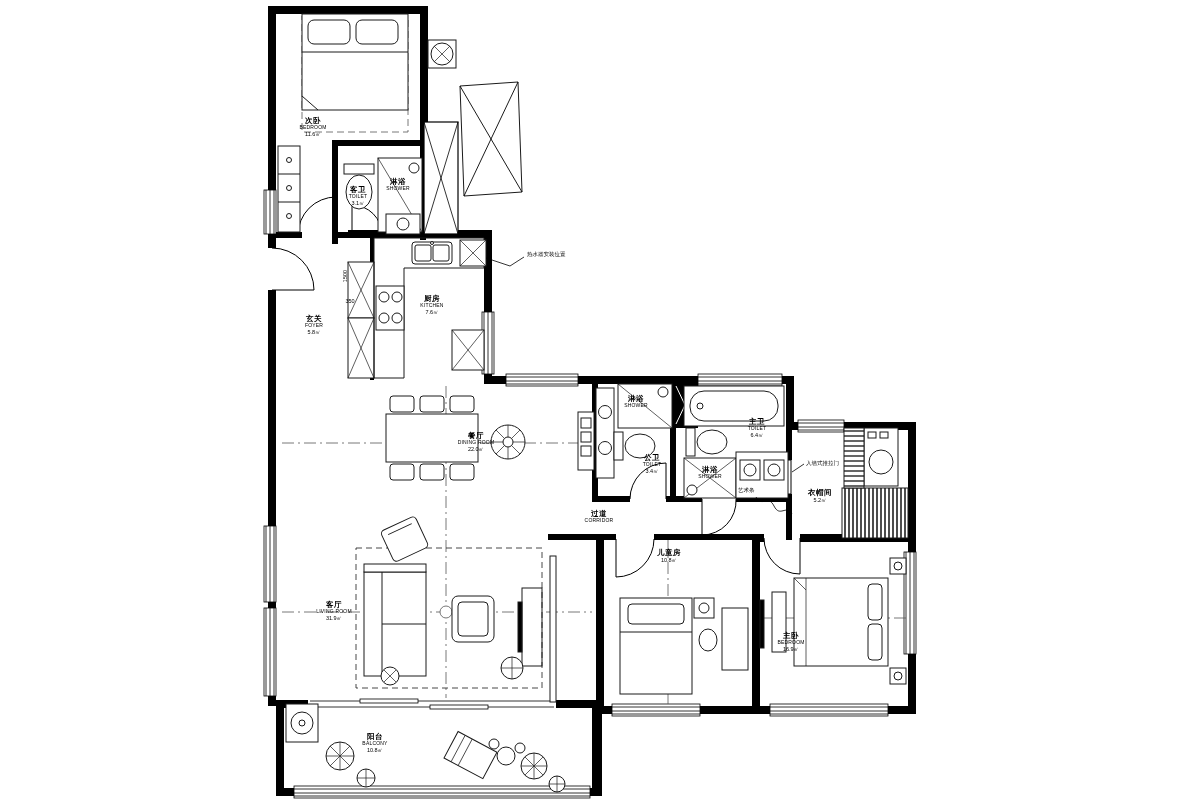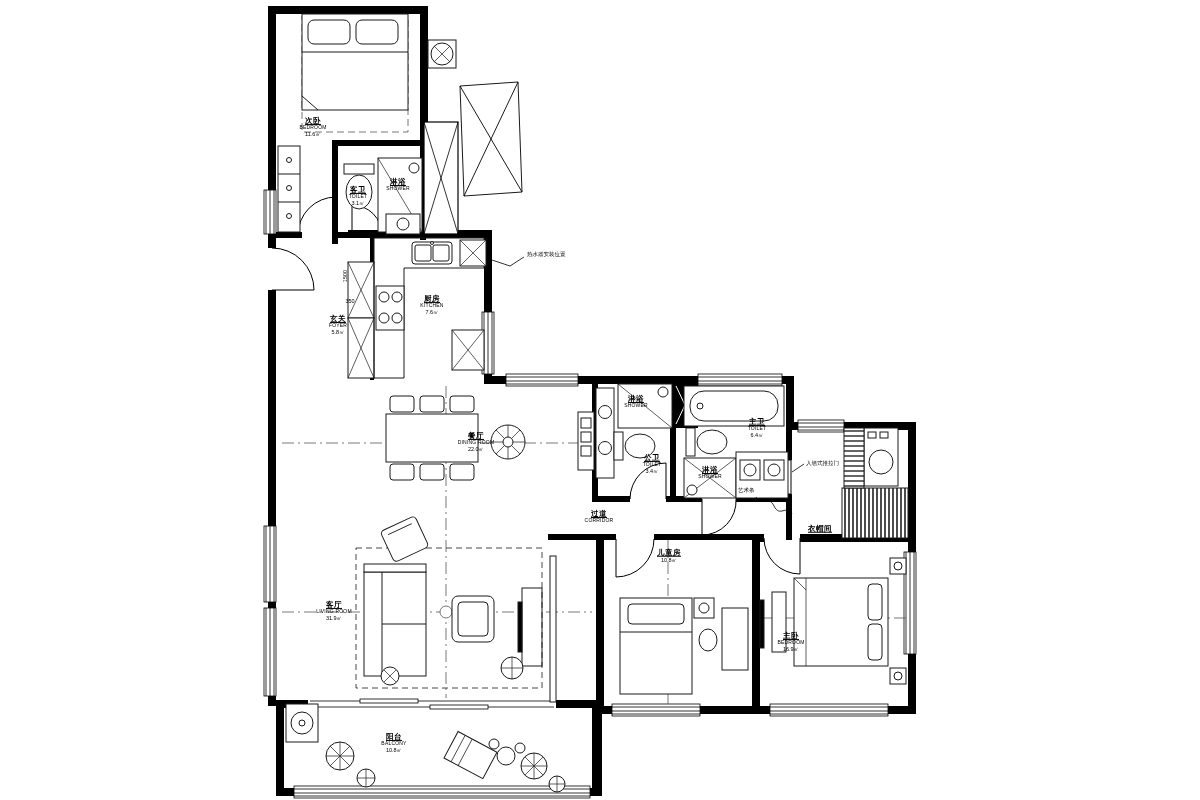--- a/index.html
+++ b/index.html
@@ -1,20 +1,20 @@
 <!DOCTYPE html>
 <html><head>
 <meta charset="utf-8">
 <style>
   html,body{margin:0;padding:0;background:#fff;}
   .plan{position:relative;width:1200px;height:800px;background:#fff;overflow:hidden;
         font-family:"Liberation Sans", sans-serif;color:#000;}
   .plan svg{position:absolute;left:0;top:0;}
   .lbl{position:absolute;transform:translate(-50%,-50%);text-align:center;line-height:1.12;white-space:nowrap;}
-  .lbl .zh{font-size:7.5px;font-weight:bold;letter-spacing:.5px;text-decoration:underline;}
+  .lbl .zh{font-size:7.5px;font-weight:bold;letter-spacing:.5px;}
   .lbl .en{font-size:5px;letter-spacing:.2px;}
   .lbl .area{font-size:5.5px;}
   .anno{position:absolute;font-size:5.5px;white-space:nowrap;}
   .dim{position:absolute;font-size:5.5px;white-space:nowrap;transform:translate(-50%,-50%);}
   .dim.vert{transform:translate(-50%,-50%) rotate(-90deg);}
 </style>
 </head>
 <body>
 
 <div class="plan">
@@ -434,21 +434,21 @@
 </div>
 <div class="lbl" style="left:398px;top:185px">
   <div class="zh">淋浴</div>
   <div class="en">SHOWER</div>
 </div>
 <div class="lbl" style="left:358px;top:196px">
   <div class="zh">客卫</div>
   <div class="en">TOILET</div>
   <div class="area">3.1㎡</div>
 </div>
-<div class="lbl" style="left:338px;top:325px">
+<div class="lbl" style="left:314px;top:325px">
   <div class="zh">玄关</div>
   <div class="en">FOYER</div>
   <div class="area">5.8㎡</div>
 </div>
 <div class="lbl" style="left:432px;top:305px">
   <div class="zh">厨房</div>
   <div class="en">KITCHEN</div>
   <div class="area">7.6㎡</div>
 </div>
 <div class="lbl" style="left:476px;top:442px">
@@ -471,39 +471,39 @@
   <div class="area">6.4㎡</div>
 </div>
 <div class="lbl" style="left:710px;top:473px">
   <div class="zh">淋浴</div>
   <div class="en">SHOWER</div>
 </div>
 <div class="lbl" style="left:599px;top:517px">
   <div class="zh">过道</div>
   <div class="en">CORRIDOR</div>
 </div>
-<div class="lbl" style="left:820px;top:532px">
+<div class="lbl" style="left:820px;top:496px">
   <div class="zh">衣帽间</div>
   <div class="area">5.2㎡</div>
 </div>
 <div class="lbl" style="left:334px;top:611px">
   <div class="zh">客厅</div>
   <div class="en">LIVING ROOM</div>
   <div class="area">31.9㎡</div>
 </div>
 <div class="lbl" style="left:669px;top:556px">
   <div class="zh">儿童房</div>
   <div class="area">10.8㎡</div>
 </div>
 <div class="lbl" style="left:791px;top:642px">
   <div class="zh">主卧</div>
   <div class="en">BEDROOM</div>
   <div class="area">16.9㎡</div>
 </div>
-<div class="lbl" style="left:394px;top:743px">
+<div class="lbl" style="left:375px;top:743px">
   <div class="zh">阳台</div>
   <div class="en">BALCONY</div>
   <div class="area">10.8㎡</div>
 </div>
 
 <div class="anno" style="left:527px;top:251px">热水器安装位置</div>
 <div class="anno" style="left:806px;top:460px">入墙式推拉门</div>
 <div class="anno" style="left:738px;top:487px">艺术条</div>
 <div class="dim vert" style="left:345px;top:276px">1500</div>
 <div class="dim" style="left:350px;top:301px">350</div>

